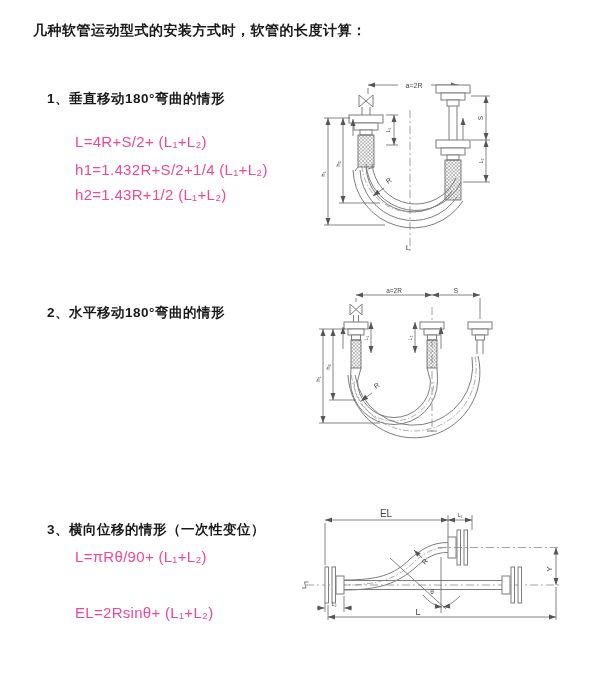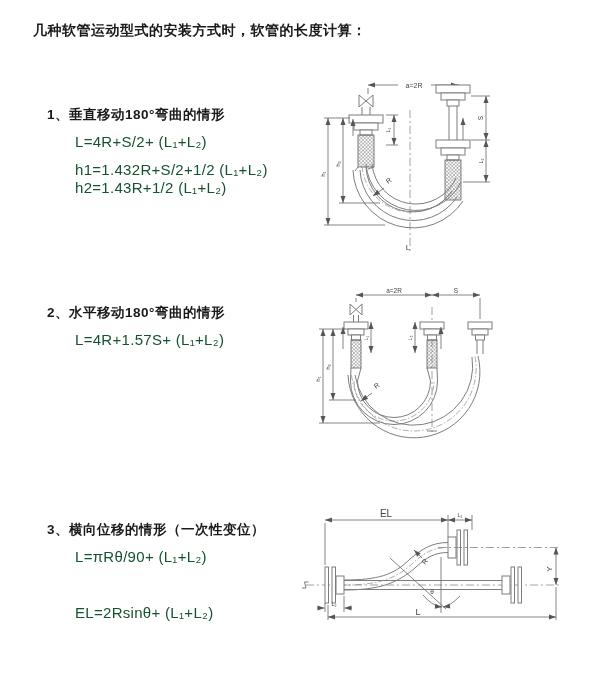--- a/index.html
+++ b/index.html
@@ -1,43 +1,42 @@
 <!DOCTYPE html>
 <html><head>
 <meta charset="utf-8">
 <style>
   html,body{margin:0;padding:0;background:#fff;}
   #page{position:relative;width:600px;height:675px;background:#ffffff;overflow:hidden;
         font-family:"Liberation Sans","DejaVu Sans",sans-serif;color:#1a1a1a;}
   .doc-title{position:absolute;left:33px;top:22px;font-size:14px;font-weight:bold;letter-spacing:.5px;}
   .sec-head{position:absolute;left:47px;font-size:13.5px;font-weight:bold;letter-spacing:.5px;}
-  .formula{position:absolute;left:75px;font-size:15px;font-weight:500;color:#14532d;letter-spacing:.3px;}
+  .formula{position:absolute;left:75px;font-size:15px;font-weight:500;color:#ec4899;letter-spacing:.3px;}
   svg{position:absolute;overflow:visible;}
   svg text{font-family:"Liberation Sans","DejaVu Sans",sans-serif;fill:#444;}
   .dw{stroke:#7d7d7d;stroke-width:1;fill:none;}           
   .dwf{stroke:#7d7d7d;stroke-width:1;fill:#ffffff;}        
   .dim{stroke:#666;stroke-width:.8;fill:none;}              
   .cl{stroke:#8a8a8a;stroke-width:.8;fill:none;stroke-dasharray:8 3 2 3;} 
   .hcl{stroke:#8a8a8a;stroke-width:.7;fill:none;stroke-dasharray:6 2 1.5 2;} 
   .braid{stroke:#6f6f6f;stroke-width:.9;}
 </style>
 </head>
 <body>
 
 <div id="page">
 
   <div class="doc-title">几种软管运动型式的安装方式时，软管的长度计算：</div>
 
-  <div class="sec-head" style="top:106px">1、垂直移动180°弯曲的情形</div>
+  <div class="sec-head" style="top:90px">1、垂直移动180°弯曲的情形</div>
   <div class="formula" style="top:133px">L=4R+S/2+ (L₁+L₂)</div>
-  <div class="formula" style="top:161px">h1=1.432R+S/2+1/2 (L₁+L₂)</div>
-  <div class="formula" style="top:179px">h2=1.43R+1/2 (L₁+L₂)</div>
+  <div class="formula" style="top:161px">h1=1.432R+S/2+1/4 (L₁+L₂)</div>
+  <div class="formula" style="top:186px">h2=1.43R+1/2 (L₁+L₂)</div>
 
   <div class="sec-head" style="top:304px">2、水平移动180°弯曲的情形</div>
-  <div class="formula" style="top:331px">L=4R+1.57S+ (L₁+L₂)</div>
 
   <div class="sec-head" style="top:521px">3、横向位移的情形（一次性变位）</div>
   <div class="formula" style="top:548px">L=πRθ/90+ (L₁+L₂)</div>
   <div class="formula" style="top:604px">EL=2Rsinθ+ (L₁+L₂)</div>
 
   <svg style="left:300px;top:70px" width="255" height="186" viewBox="0 0 255 186">
     <defs>
       <pattern id="braidp" width="3.5" height="3.5" patternUnits="userSpaceOnUse">
         <path d="M0,3.5 L3.5,0 M0,0 L3.5,3.5" stroke="#777" stroke-width="0.5"></path>
       </pattern>

